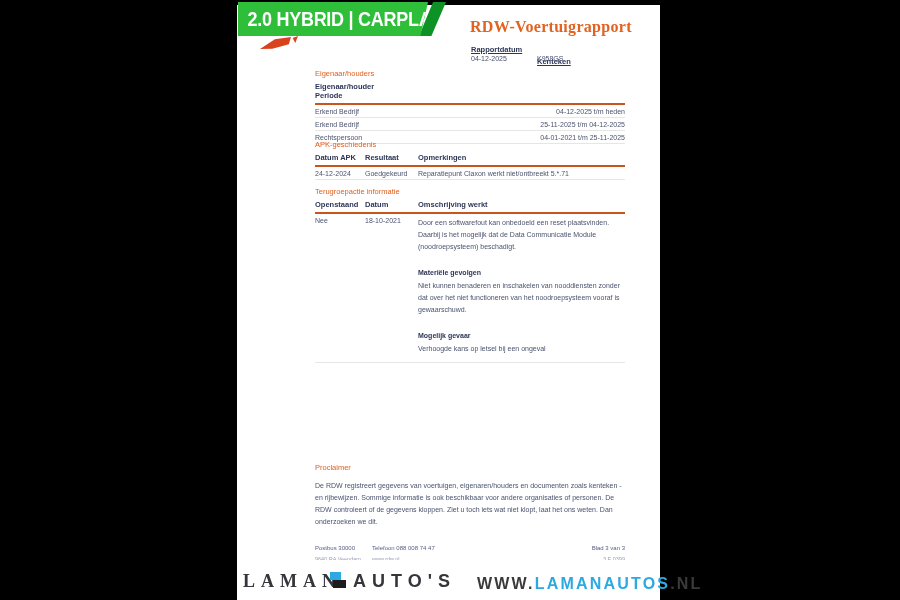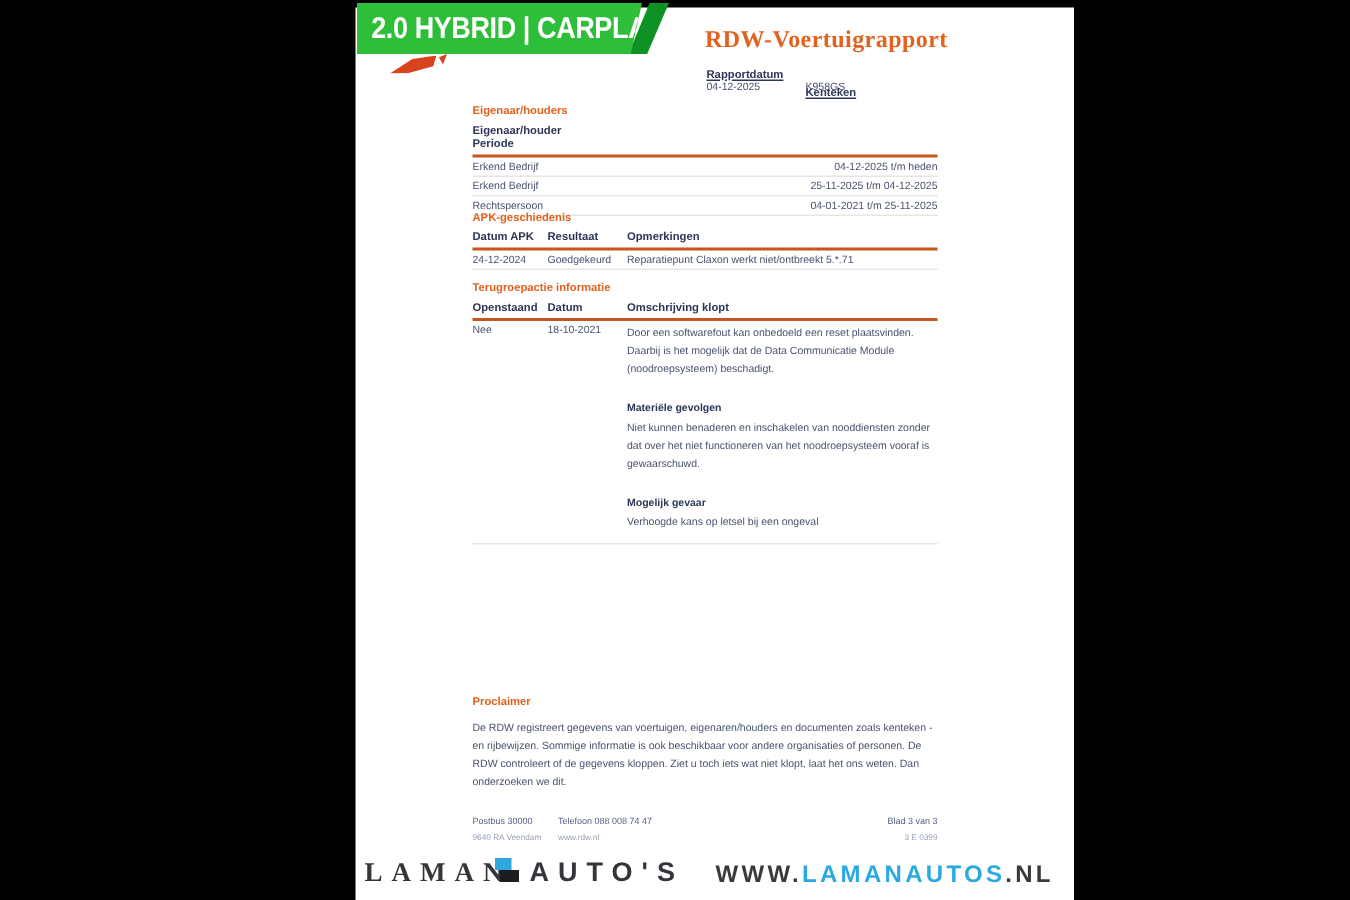--- a/index.html
+++ b/index.html
@@ -3,21 +3,21 @@
 <meta charset="utf-8">
 <style>
   html,body{margin:0;padding:0;background:#000;}
   *{box-sizing:border-box;}
   #canvas{
     position:relative;width:900px;height:600px;background:#000;overflow:hidden;
     font-family:"Liberation Sans", sans-serif;
   }
   
   .page{
-    position:absolute;left:237px;top:5px;width:479px;height:595px;
+    position:absolute;left:237px;top:5px;width:423px;height:595px;
     background:#ffffff;
   }
   
   .banner-main{
     position:absolute;left:238px;top:2px;width:190px;height:34px;
     background:#2fbe39;z-index:3;
     clip-path:polygon(0 0,100% 0,96% 100%,0 100%);
   }
   .banner-fold{
     position:absolute;left:419px;top:2px;width:27px;height:34px;
@@ -49,21 +49,21 @@
     color:#e2621f;letter-spacing:0.3px;
   }
   .meta-label{position:absolute;font-size:7.5px;font-weight:700;color:#2e3657;text-decoration:underline;}
   .meta-value{position:absolute;font-size:7px;color:#454e6e;}
   .m-rd-l{left:234px;top:40px;} .m-rd-v{left:234px;top:50px;}
   .m-kt-l{left:300px;top:40px;margin-top:12px;} .m-kt-v{left:300px;top:50px;}
 
   .section{position:absolute;left:78px;width:310px;}
   .sec-owners{top:64px;} .sec-apk{top:135px;} .sec-recall{top:182px;}
   .sec-proclaimer{top:458px;width:314px;}
-  .sec-heading{font-size:7.5px;font-weight:700;color:#e0611e;}
+  .sec-heading{font-size:7.5px;font-weight:400;color:#e0611e;}
   .tbl-head{border-bottom:2px solid #c8551d;padding:4px 0 3px 0;
     font-size:7.5px;font-weight:700;color:#2e3657;flex-direction:column;}
   .row-line{border-bottom:1px solid #e6e6e6;padding:3px 0 2px 0;
     font-size:7px;color:#4a536f;}
   .flex-between{display:flex;justify-content:space-between;}
   .grid3{display:grid;grid-template-columns:50px 53px 1fr;}
   .desc{font-size:7px;color:#4a536f;line-height:12px;}
   .desc p{margin:0 0 0 0;}
   .desc .sub-h{font-weight:700;color:#2e3657;margin-top:14px;margin-bottom:1px;}
   .recall-body{padding:3px 0 0 0;font-size:7px;color:#4a536f;}
@@ -141,21 +141,21 @@
         <span>Goedgekeurd</span>
         <span>Reparatiepunt Claxon werkt niet/ontbreekt 5.*.71</span>
       </div>
     </div>
 
     <div class="section sec-recall">
       <div class="sec-heading">Terugroepactie informatie</div>
       <div class="tbl-head grid3">
         <span>Openstaand</span>
         <span>Datum</span>
-        <span>Omschrijving klopt</span>
+        <span>Omschrijving werkt</span>
       </div>
       <div class="recall-body grid3">
         <span>Nee</span>
         <span>18-10-2021</span>
         <div class="desc">
           <p>Door een softwarefout kan onbedoeld een reset plaatsvinden. Daarbij is het mogelijk dat de Data Communicatie Module (noodroepsysteem) beschadigt.</p>
           <p class="sub-h">Materiële gevolgen</p>
           <p>Niet kunnen benaderen en inschakelen van nooddiensten zonder dat over het niet functioneren van het noodroepsysteem vooraf is gewaarschuwd.</p>
           <p class="sub-h">Mogelijk gevaar</p>
           <p>Verhoogde kans op letsel bij een ongeval</p>

